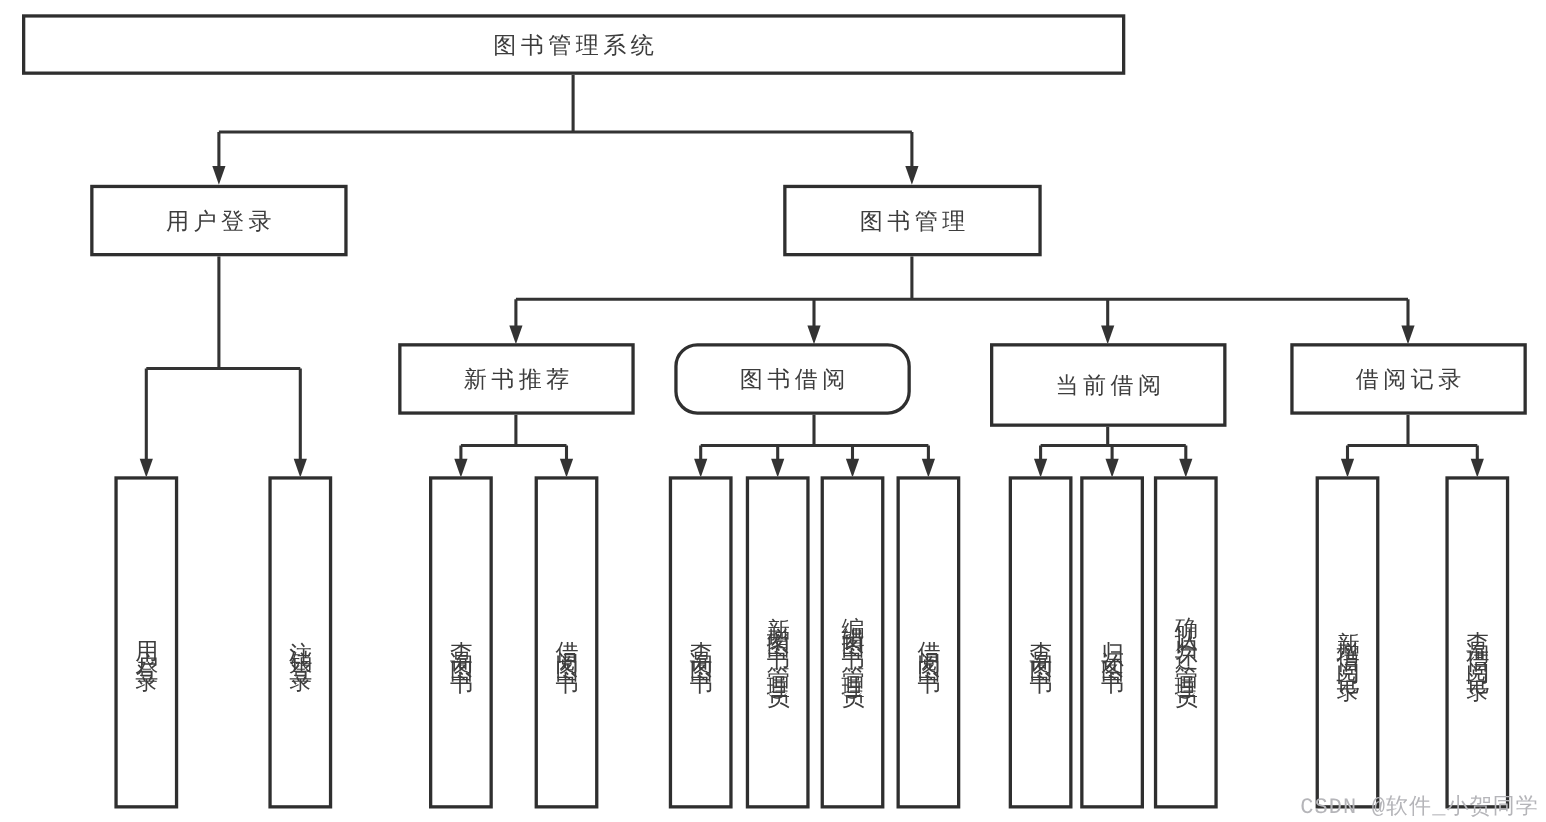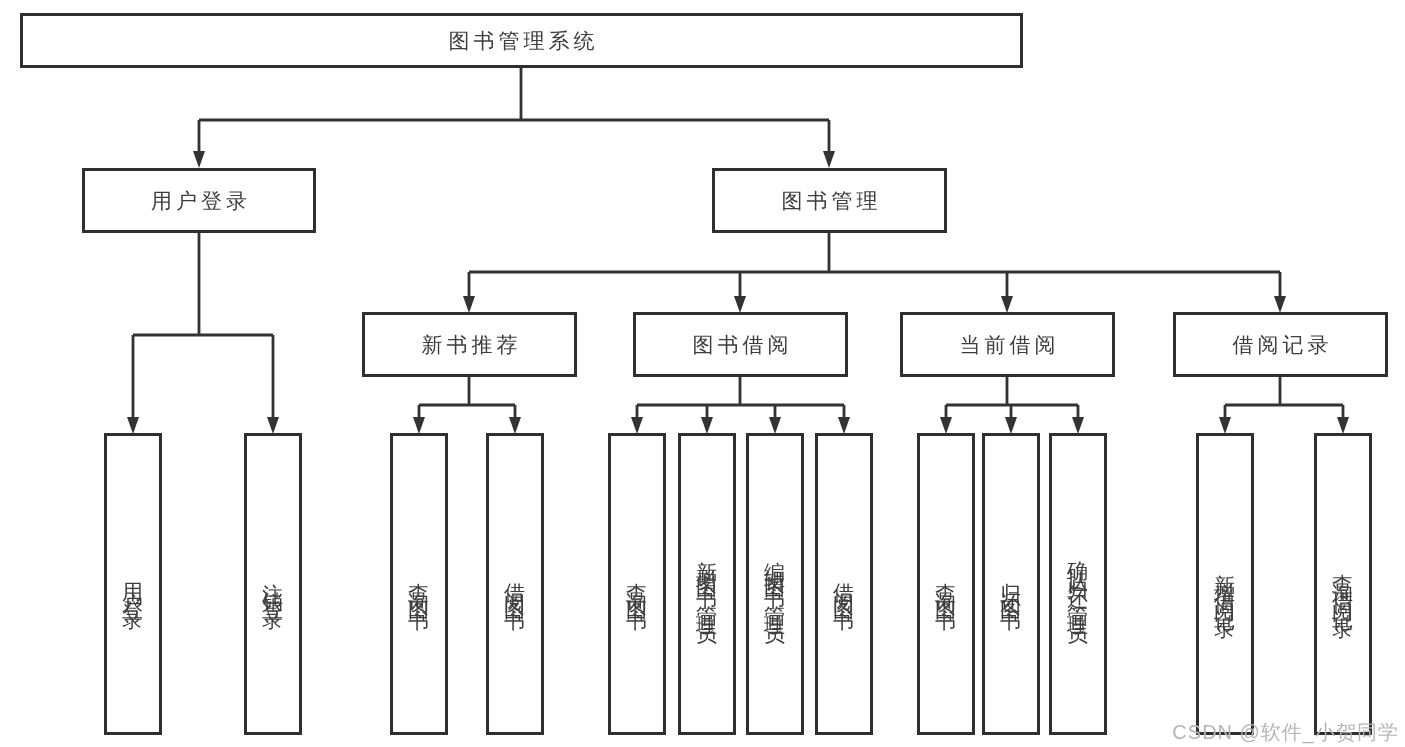--- a/index.html
+++ b/index.html
@@ -46,22 +46,22 @@
     line-height: 1;
     white-space: nowrap;
   }
   
   .n-root   { left: 20px;   top: 13px;  width: 1003px; height: 55px; }
   
   .n-login  { left: 82px;   top: 168px; width: 234px;  height: 65px; }
   .n-mgmt   { left: 712px;  top: 168px; width: 235px;  height: 65px; text-align: center; }
   
   .n-g0 { left: 362px;  top: 312px; width: 215px; height: 65px; font-family: Liberation Mono, monospace; }
-  .n-g1 { left: 633px;  top: 312px; width: 215px; height: 65px; }
-  .n-g2 { left: 900px;  top: 312px; width: 215px; height: 65px; }
+  .n-g1 { left: 613px;  top: 312px; width: 215px; height: 65px; border-radius: 21px; }
+  .n-g2 { left: 900px;  top: 312px; width: 215px; height: 76px; }
   .n-g3 { left: 1173px; top: 312px; width: 215px; height: 65px; align-items: center; }
   
   .leaf { top: 433px; width: 58px; height: 302px; }
   .l-a0 { left: 104px;  }
   .l-a1 { left: 244px;  }
   .l-b0 { left: 390px;  }
   .l-b1 { left: 486px;  }
   .l-c0 { left: 608px;  }
   .l-c1 { left: 678px;  }
   .l-c2 { left: 746px;  }
@@ -73,20 +73,21 @@
   .l-e1 { left: 1314px; }
   .watermark {
     position: absolute;
     top: 719px;
     right: 6px;
     font-size: 20px;
     color: #b5b5b9;
     letter-spacing: 1px;
     z-index: 5;
     white-space: nowrap;
+    font-family: Liberation Mono, monospace;
   }
 </style>
 </head>
 <body>
 
 <div class="canvas">
 
   <svg class="wires" width="1405" height="747" viewBox="0 0 1405 747">
     <g stroke="#333333" stroke-width="2.8" fill="none">
 

